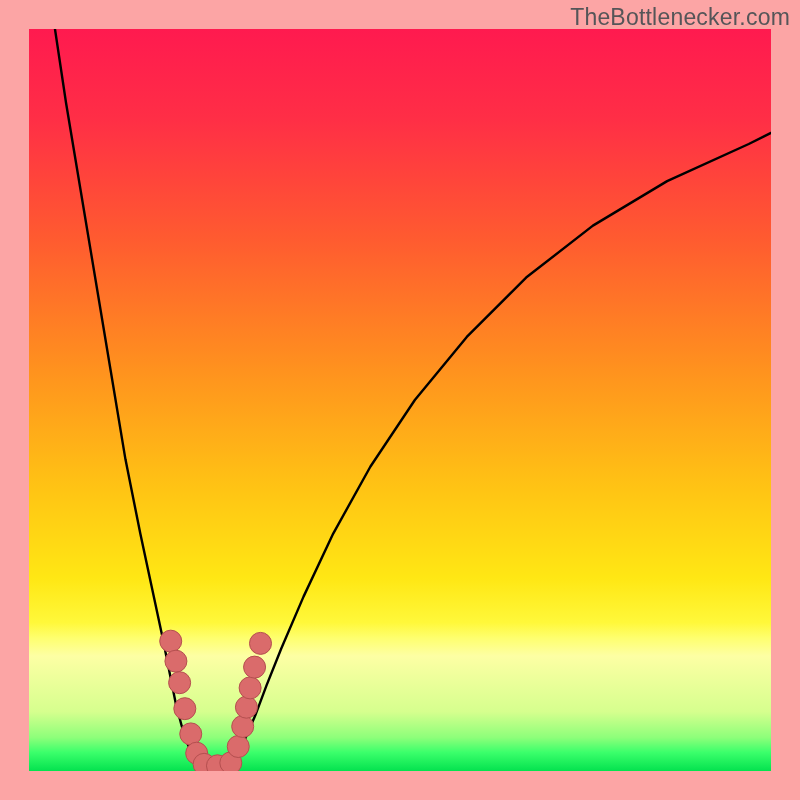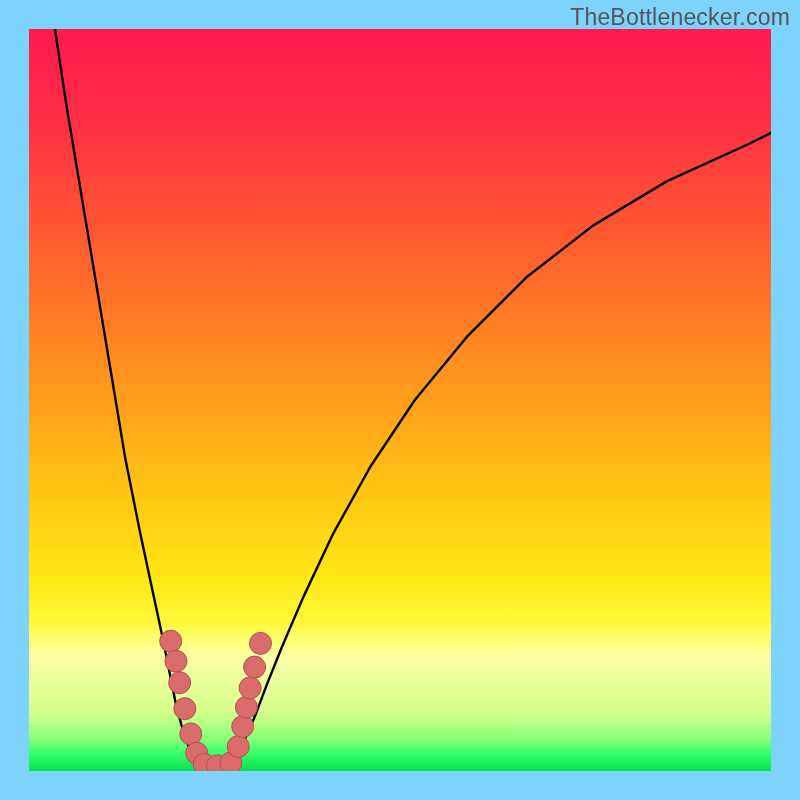--- a/index.html
+++ b/index.html
@@ -7,21 +7,21 @@
     padding: 0;
     width: 800px;
     height: 800px;
     overflow: hidden;
     background: #000;
     font-family: Arial, Helvetica, sans-serif;
   }
   .frame {
     position: absolute;
     inset: 0;
-    background: #7dd3fc;
+    background: #fca5a5;
   }
   .plot {
     position: absolute;
     left: 29px;
     top: 29px;
     width: 742px;
     height: 742px;
   }
   .gradient {
     position: absolute;

